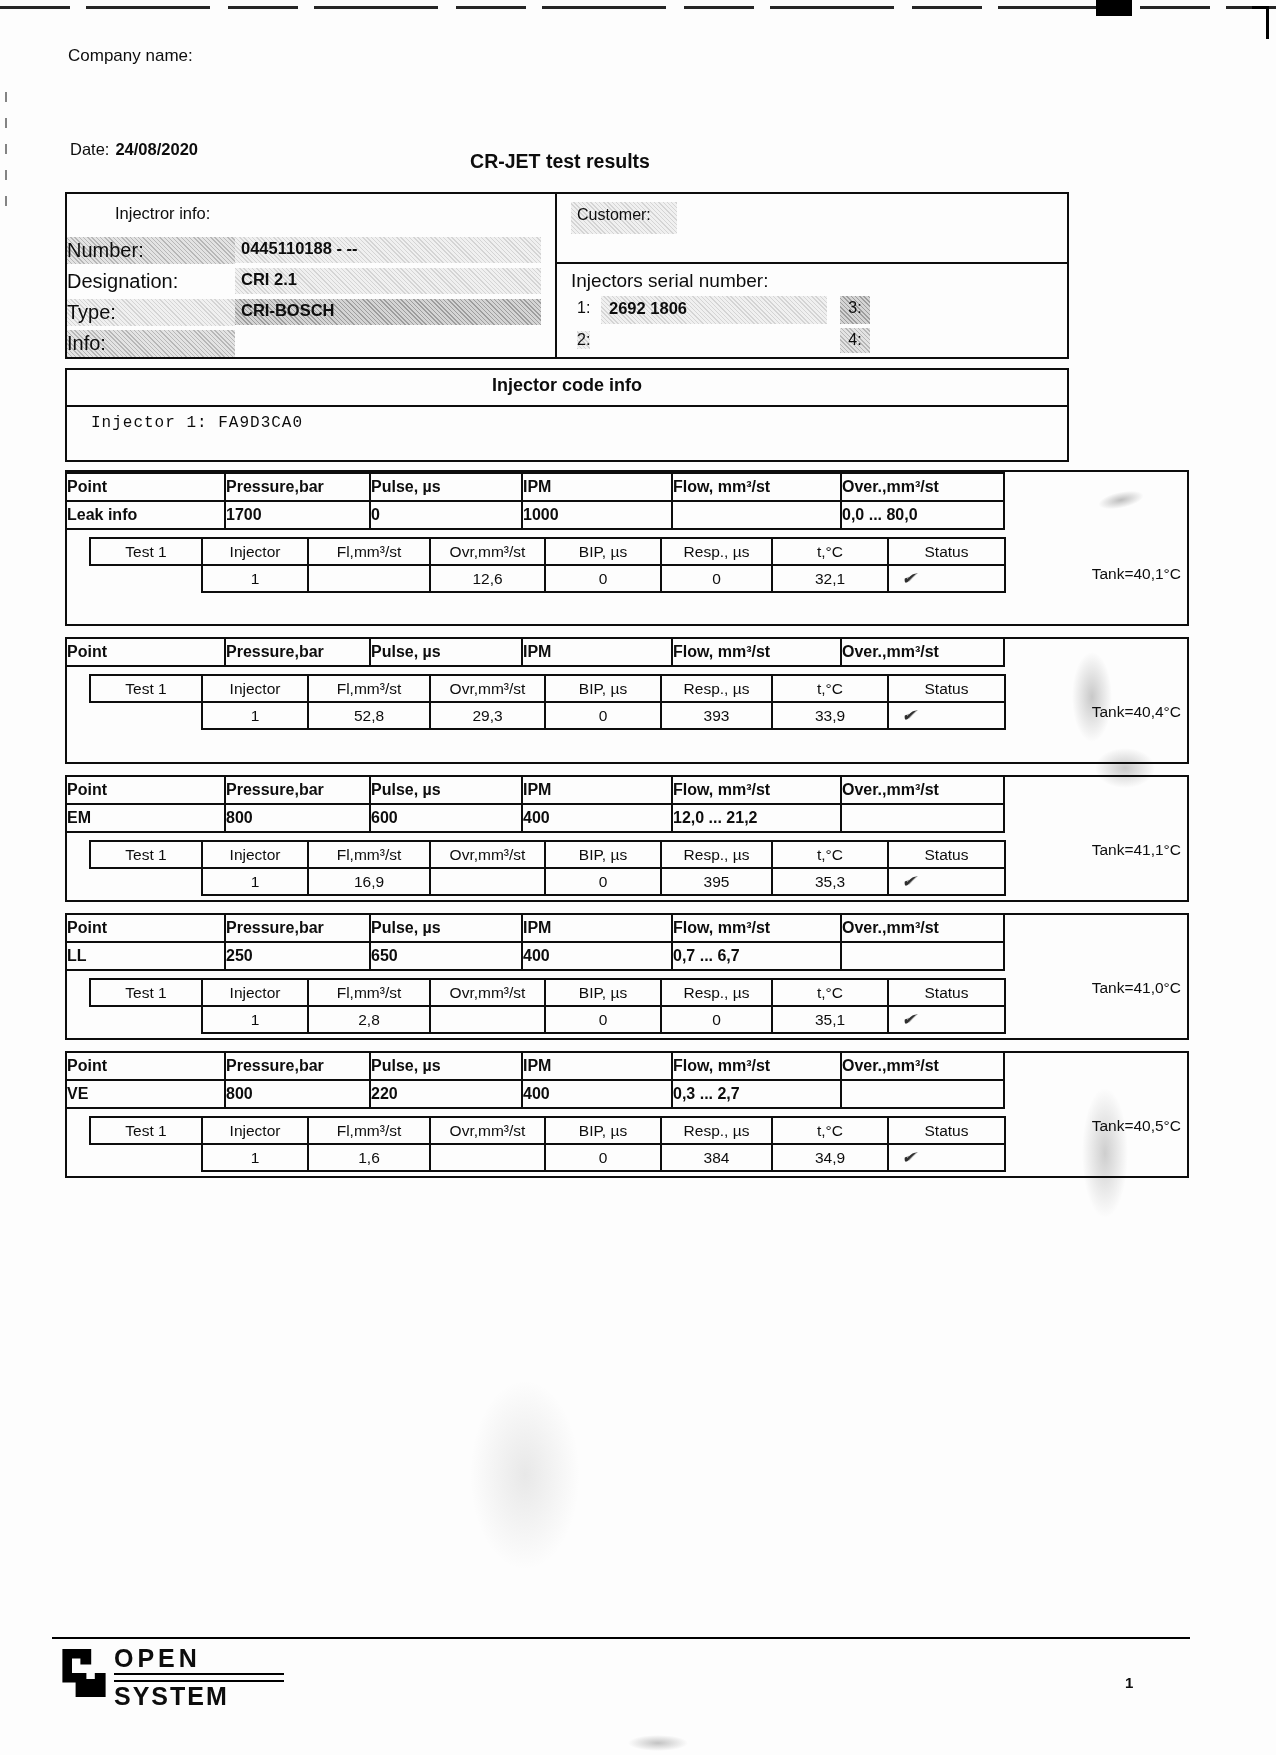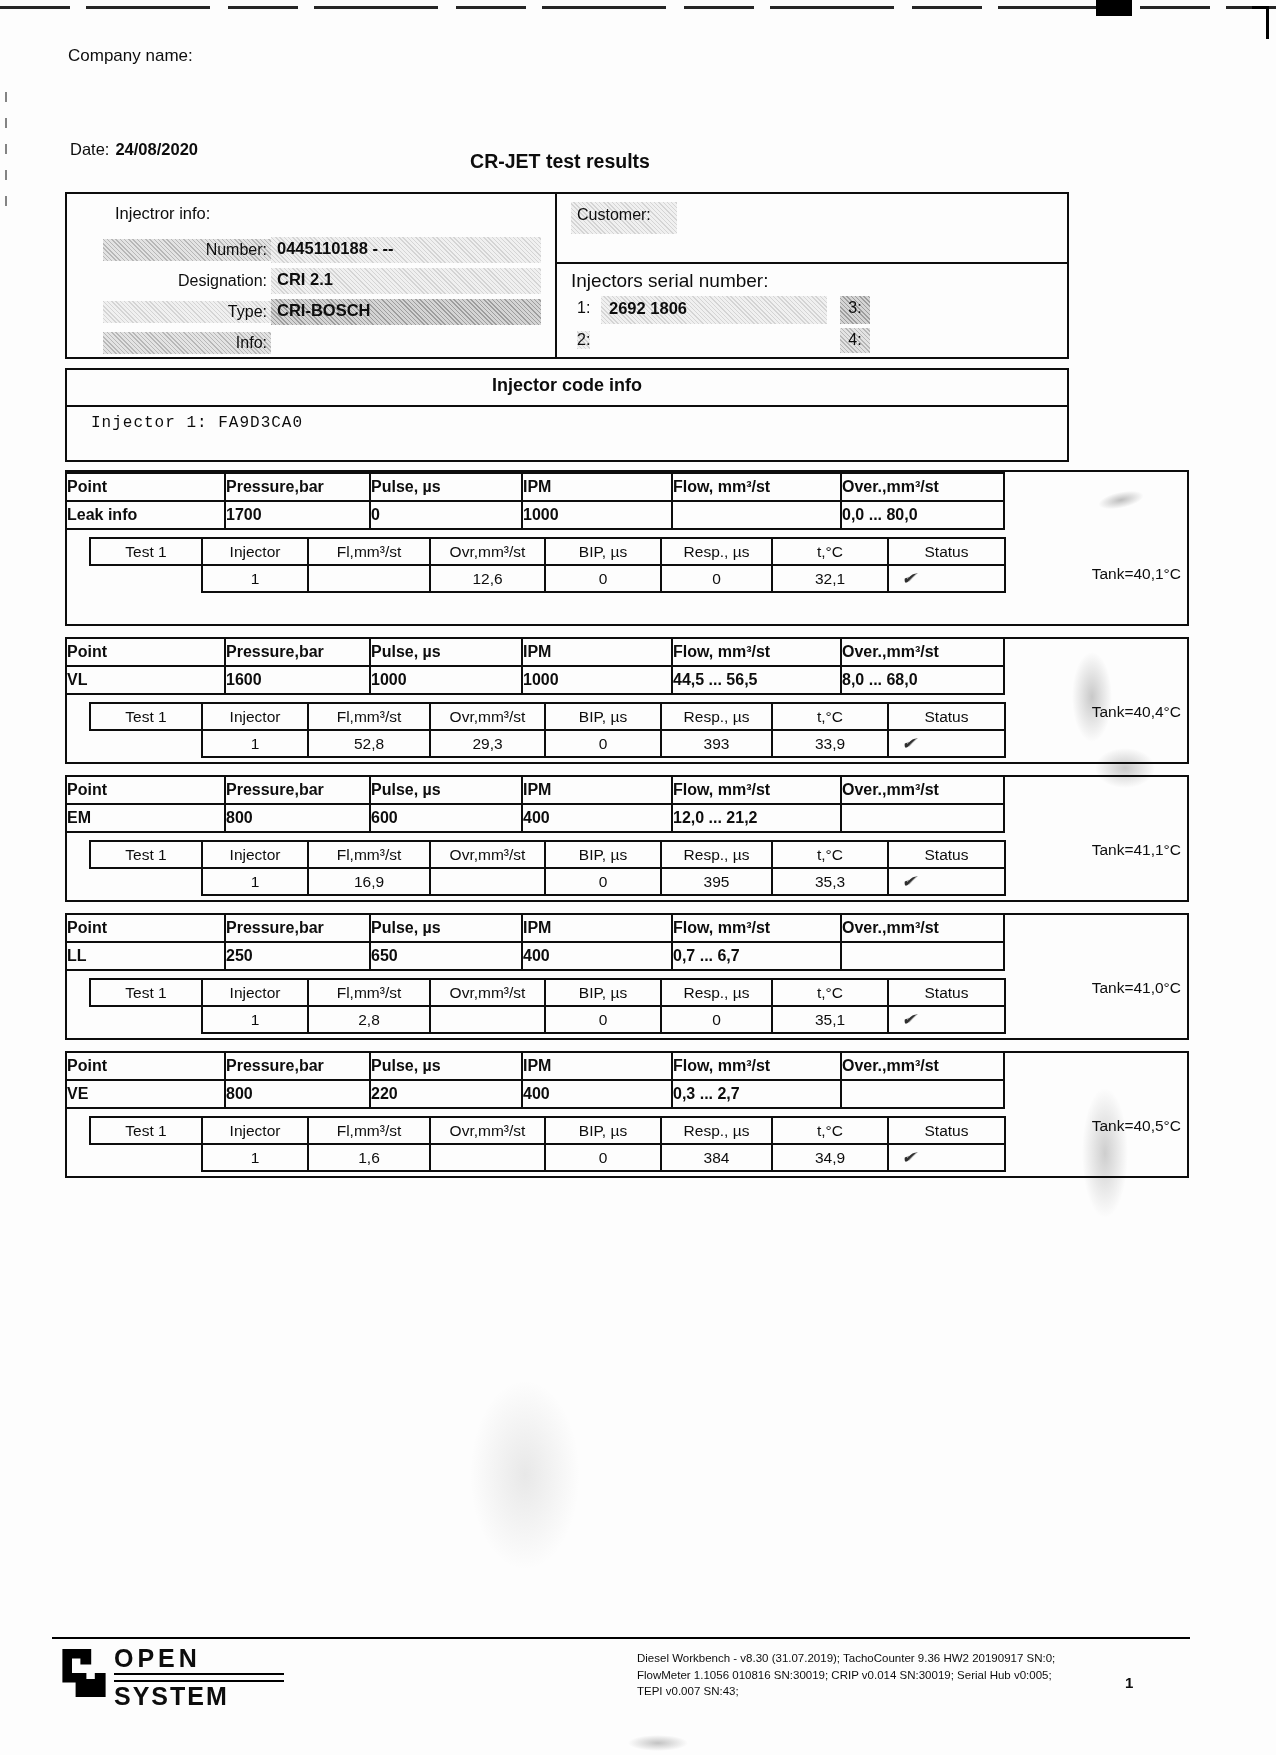--- a/index.html
+++ b/index.html
@@ -36,21 +36,21 @@
   .shade-mid{background:repeating-linear-gradient(45deg,rgba(0,0,0,.28) 0 1px,rgba(0,0,0,.10) 1px 3px);}
   .shade-dark{background:repeating-linear-gradient(45deg,rgba(0,0,0,.38) 0 1px,rgba(0,0,0,.16) 1px 3px);}
 
   
   .info-box{position:absolute;top:192px;left:65px;width:1000px;height:163px;
     border:2px solid #0d0d0d;}
   .ii-left{position:absolute;top:0;left:0;width:488px;height:100%;border-right:2px solid #0d0d0d;}
   .ii-title{position:absolute;top:10px;left:48px;font-size:16.5px;}
   .f-row{position:absolute;left:0;width:482px;height:28px;display:flex;align-items:center;}
   .f-r0{top:42px;} .f-r1{top:73px;} .f-r2{top:104px;} .f-r3{top:135px;}
-  .f-label{width:168px;text-align:right;font-size:16px;padding:2px 4px 2px 0;box-sizing:border-box;margin-left:36px;}
+  .f-label{width:168px;text-align:left;font-size:20px;padding:2px 4px 2px 0;box-sizing:border-box;}
   .f-value{flex:1;margin-right:8px;font-weight:bold;font-size:16.5px;padding:2px 0 2px 6px;min-height:22px;}
   .ii-right{position:absolute;top:0;left:490px;right:0;bottom:0;}
   .customer{position:absolute;top:8px;left:14px;padding:4px 26px 10px 6px;font-size:16px;}
   .ii-divider{position:absolute;top:68px;left:0;right:0;border-top:2px solid #0d0d0d;}
   .isn-title{position:absolute;top:76px;left:14px;font-size:19px;}
   .s-row{position:absolute;left:0;width:100%;height:28px;}
   .s-r0{top:102px;} .s-r1{top:134px;height:25px;}
   .s-num{position:absolute;left:20px;top:3px;font-size:16px;}
   .s-val{position:absolute;left:44px;top:0;width:226px;height:100%;
     font-weight:bold;font-size:16.5px;padding:3px 0 0 8px;box-sizing:border-box;}
@@ -241,28 +241,20 @@
           </colgroup>
       <tbody>
             <tr>
         <th>Point</th>
         <th>Pressure,bar</th>
         <th>Pulse, µs</th>
         <th>IPM</th>
         <th>Flow, mm³/st</th>
         <th>Over.,mm³/st</th>
       </tr>
-      <tr>
-        <td>VL</td>
-        <td>1600</td>
-        <td>1000</td>
-        <td>1000</td>
-        <td>44,5 ... 56,5</td>
-        <td>8,0 ... 68,0</td>
-      </tr>
     </tbody>
         </table>
     <table class="rtable">
       <colgroup>
             <col style="width:112px">
             <col style="width:106px">
             <col style="width:122px">
             <col style="width:115px">
             <col style="width:116px">
             <col style="width:111px">
@@ -502,20 +494,15 @@
     <svg class="logo-mark" viewBox="0 0 40 44">
       <path d="M2 2 h24 v13 h-9 v-5 h-7 v12 h9 v8 h-17 z" fill="#000"></path>
       <path d="M13 22 h9 v5 h7 v-5 h9 v20 h-25 z" fill="#000"></path>
     </svg>
     <div class="logo-text">
       <div class="logo-l1">OPEN</div>
       <div class="logo-sep"></div>
       <div class="logo-l2">SYSTEM</div>
     </div>
   </div>
-  <div class="fineprint">
-    <div>Diesel Workbench - v8.30 (31.07.2019);  TachoCounter 9.36 HW2 20190917 SN:0;</div>
-    <div>FlowMeter 1.1056 010816 SN:30019;  CRIP v0.014 SN:30019;  Serial Hub v0:005;</div>
-    <div>TEPI v0.007 SN:43;</div>
-  </div>
   <div class="pagenum">1</div>
 
 </div>
 
 </body></html>

